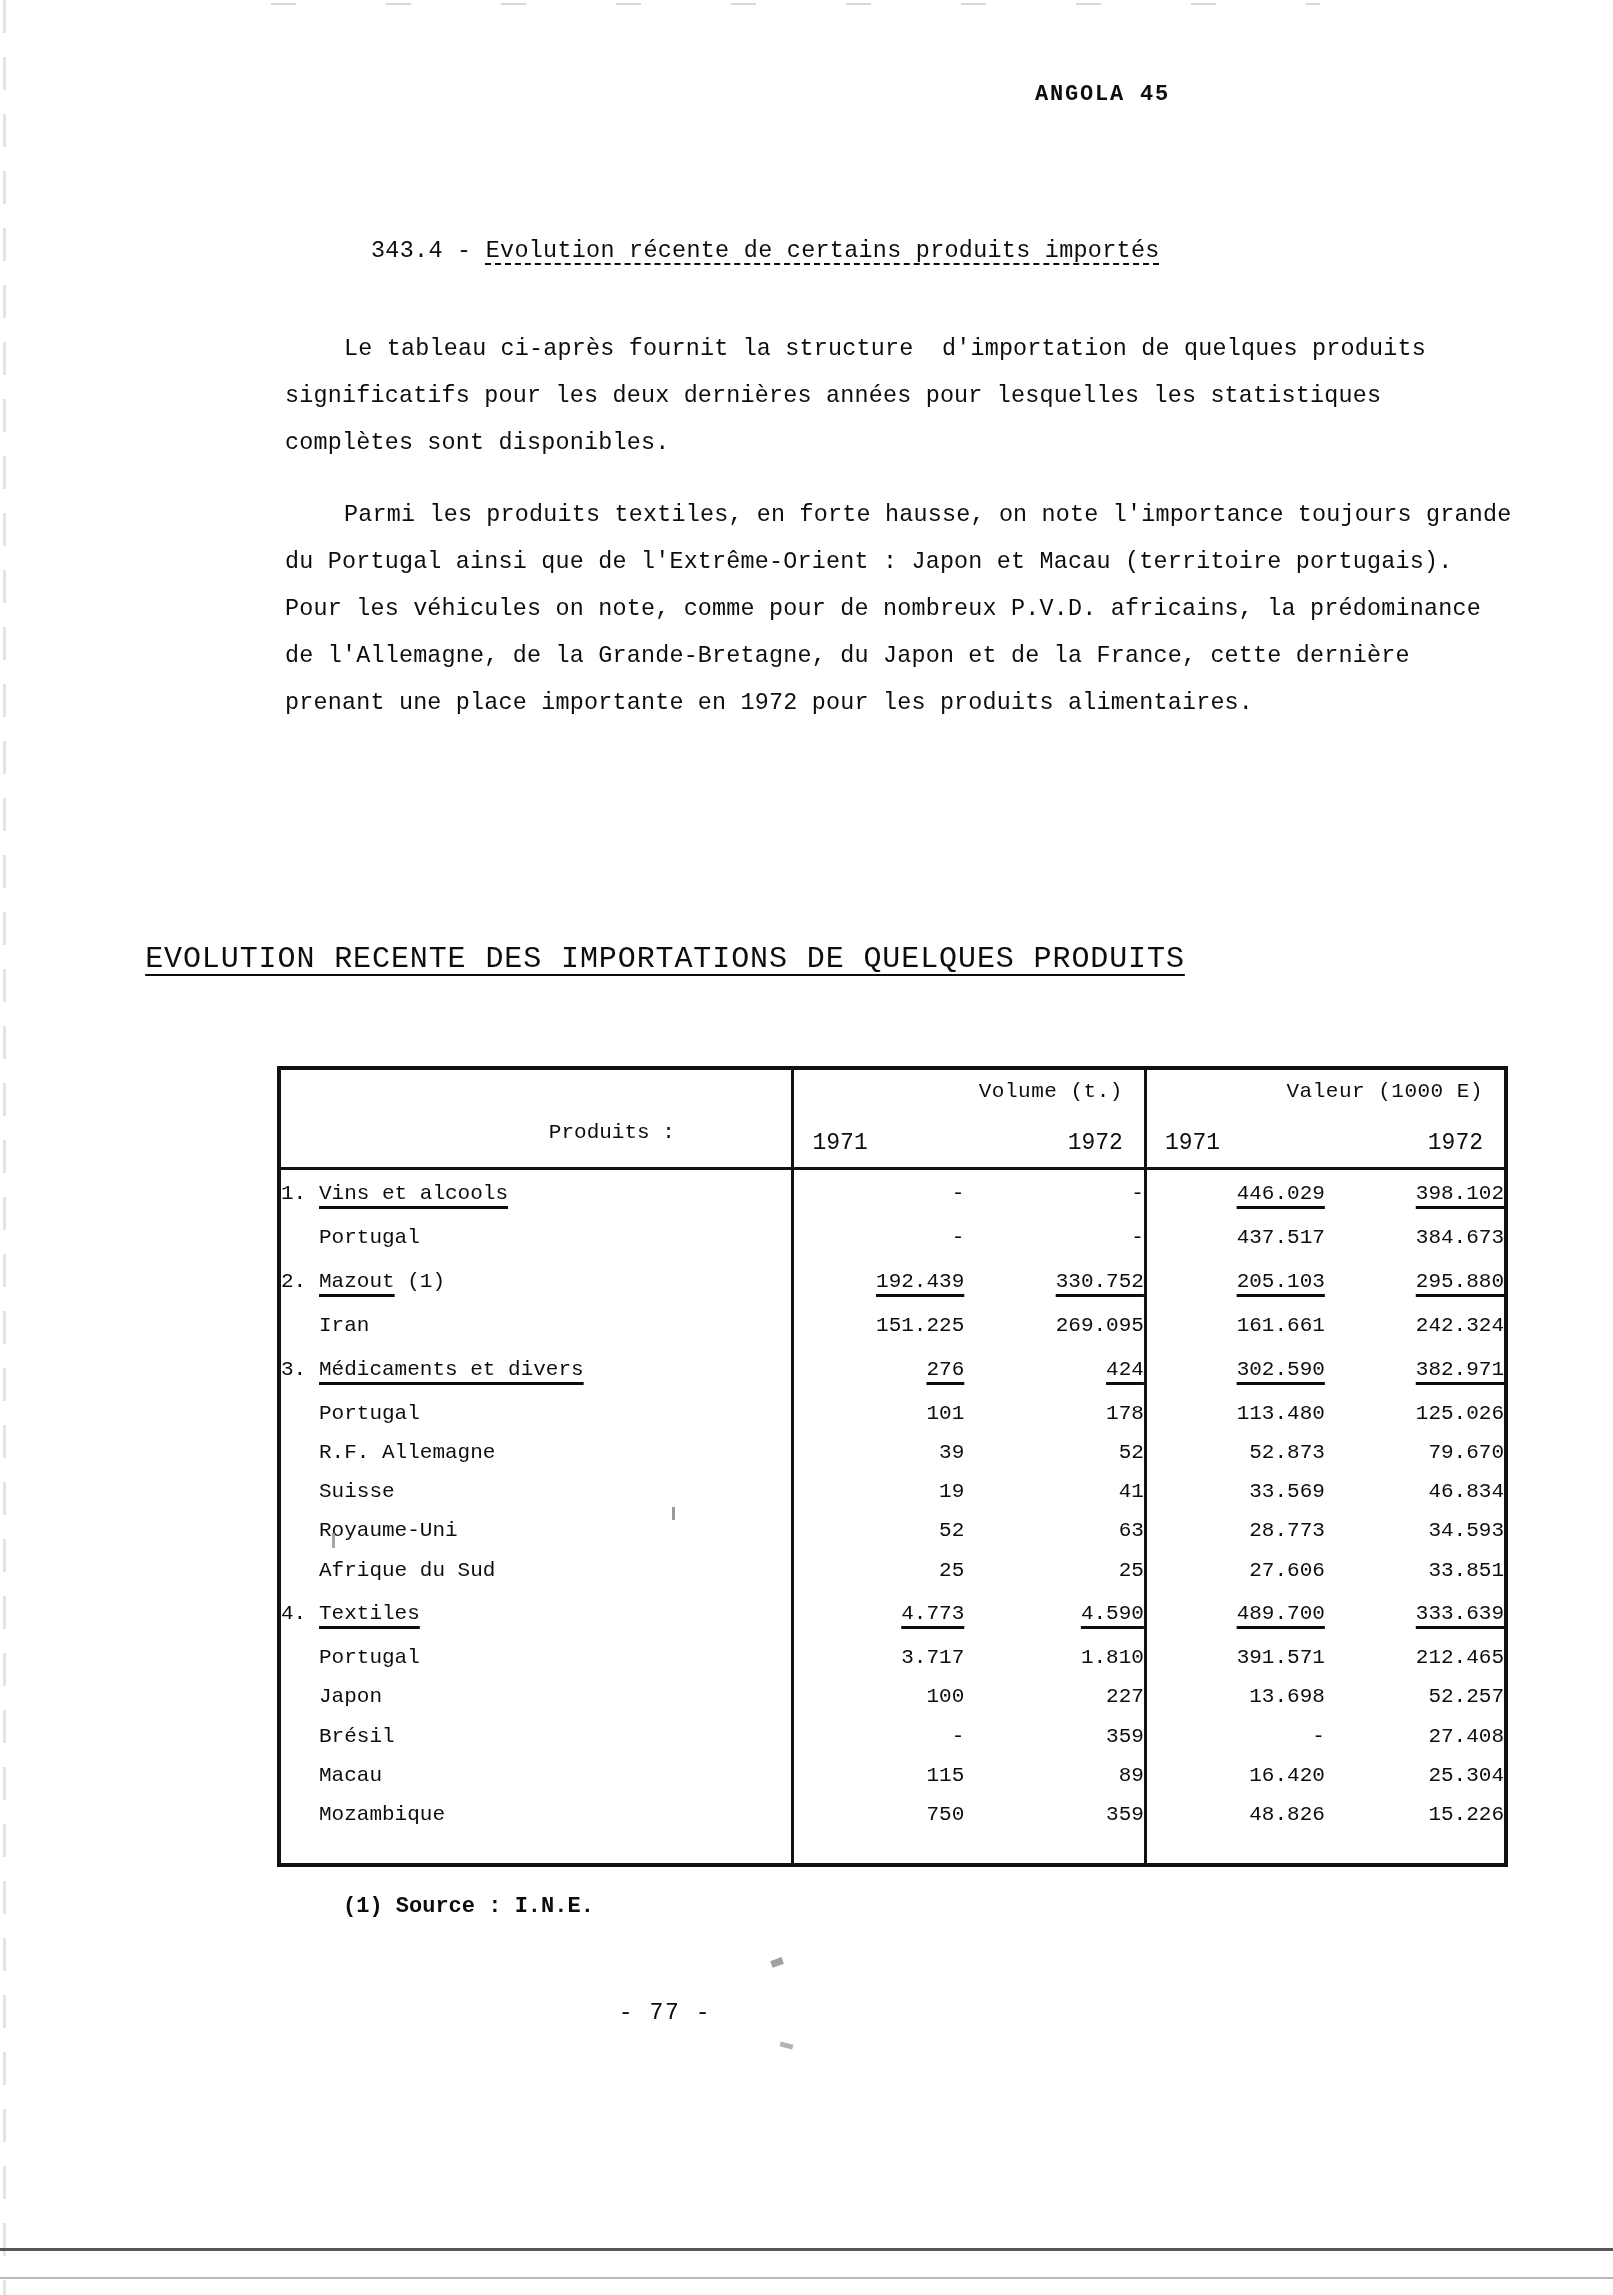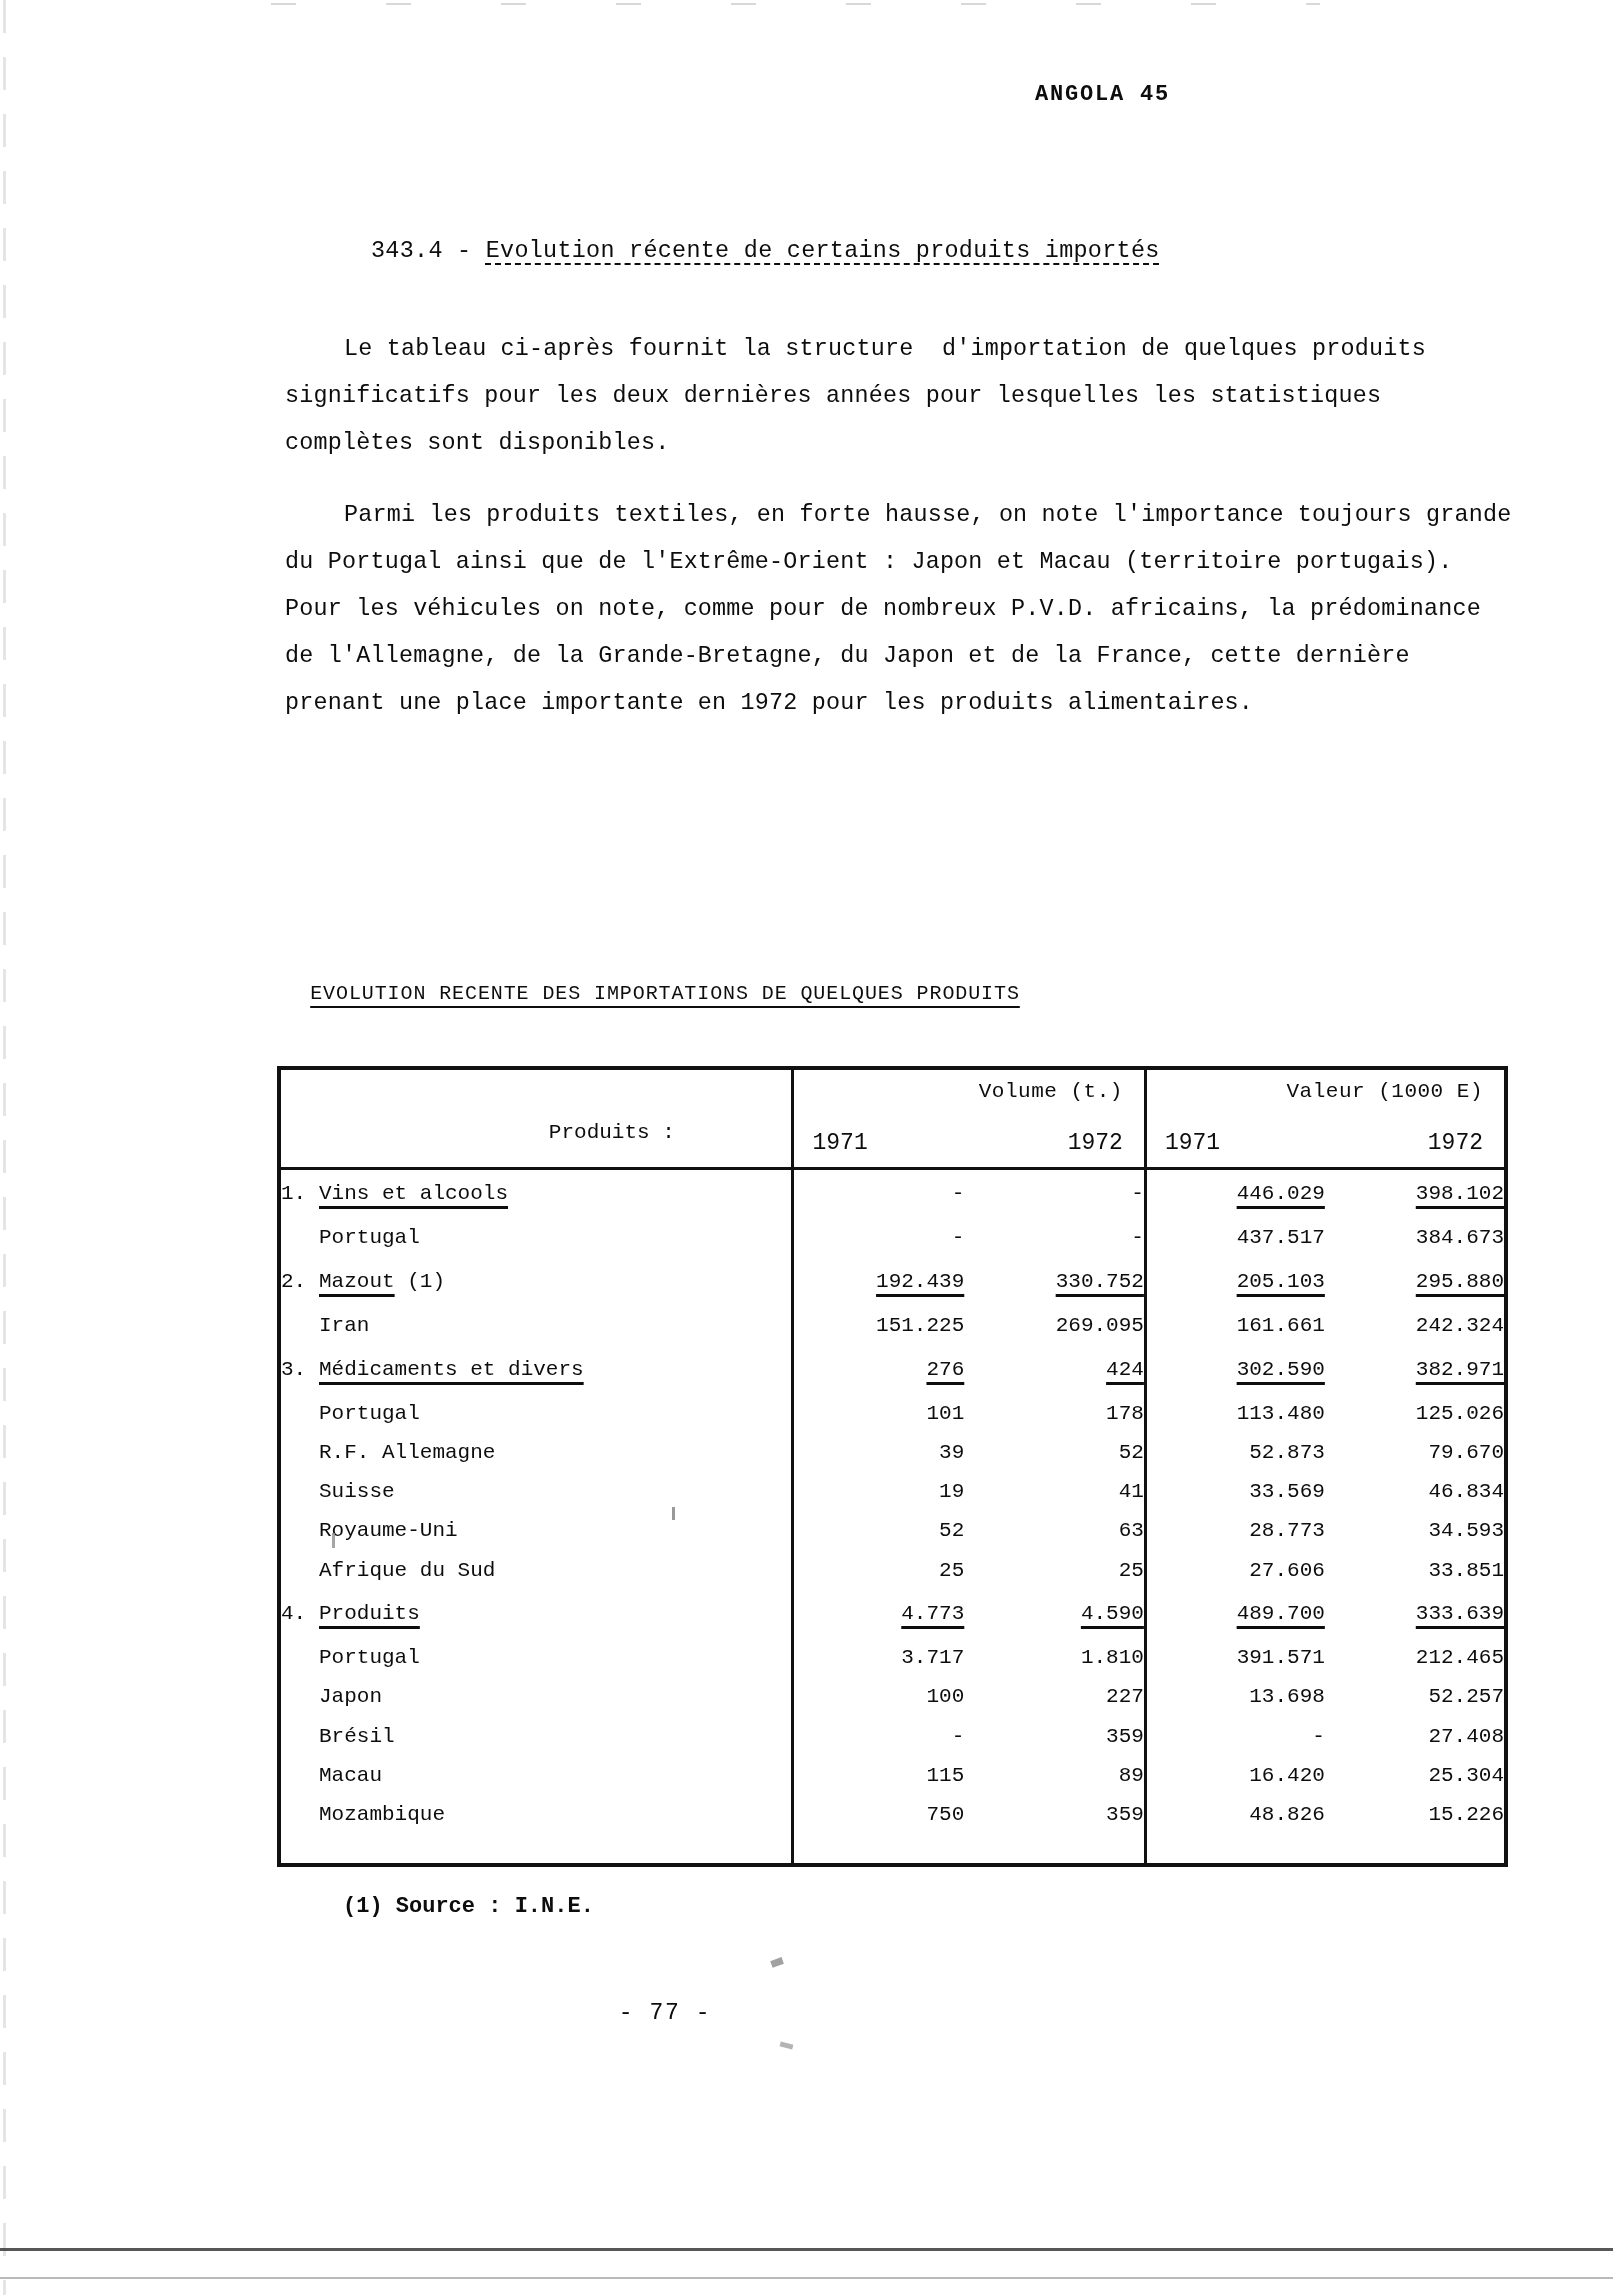--- a/index.html
+++ b/index.html
@@ -88,23 +88,23 @@
     letter-spacing: 0.2px;
     margin: 0 0 24.6px 0;
     white-space: pre-wrap;
   }
   p.para .indent { display: inline-block; width: 59px; }
 
   
   .table-title {
     position: absolute;
     left: 0; right: 0;
-    top: 982px;
+    top: 942px;
     text-align: center;
-    font-size: 20px;
+    font-size: 30px;
     letter-spacing: 0.9px;
     white-space: pre;
   }
   .table-title span {
     text-decoration: underline;
     text-underline-offset: 6.6px;
     text-decoration-thickness: 1.6px;
   }
 
   .table-wrap {
@@ -368,21 +368,21 @@
             <td class="num frame-right"><span>34.593</span></td>
           </tr>
           <tr class="sub">
             <td class="label frame-left"><span class="pad"></span><span>Afrique du Sud</span></td>
             <td class="num vsep-left"><span>25</span></td>
             <td class="num"><span>25</span></td>
             <td class="num vsep-left"><span>27.606</span></td>
             <td class="num frame-right"><span>33.851</span></td>
           </tr>
           <tr class="group-row">
-            <td class="label frame-left"><span class="idx">4.</span><span class="gname">Produits</span></td>
+            <td class="label frame-left"><span class="idx">4.</span><span class="gname">Textiles</span></td>
             <td class="num vsep-left"><span class="gval">4.773</span></td>
             <td class="num"><span class="gval">4.590</span></td>
             <td class="num vsep-left"><span class="gval">489.700</span></td>
             <td class="num frame-right"><span class="gval">333.639</span></td>
           </tr>
           <tr class="sub sub-first">
             <td class="label frame-left"><span class="pad"></span><span>Portugal</span></td>
             <td class="num vsep-left"><span>3.717</span></td>
             <td class="num"><span>1.810</span></td>
             <td class="num vsep-left"><span>391.571</span></td>

